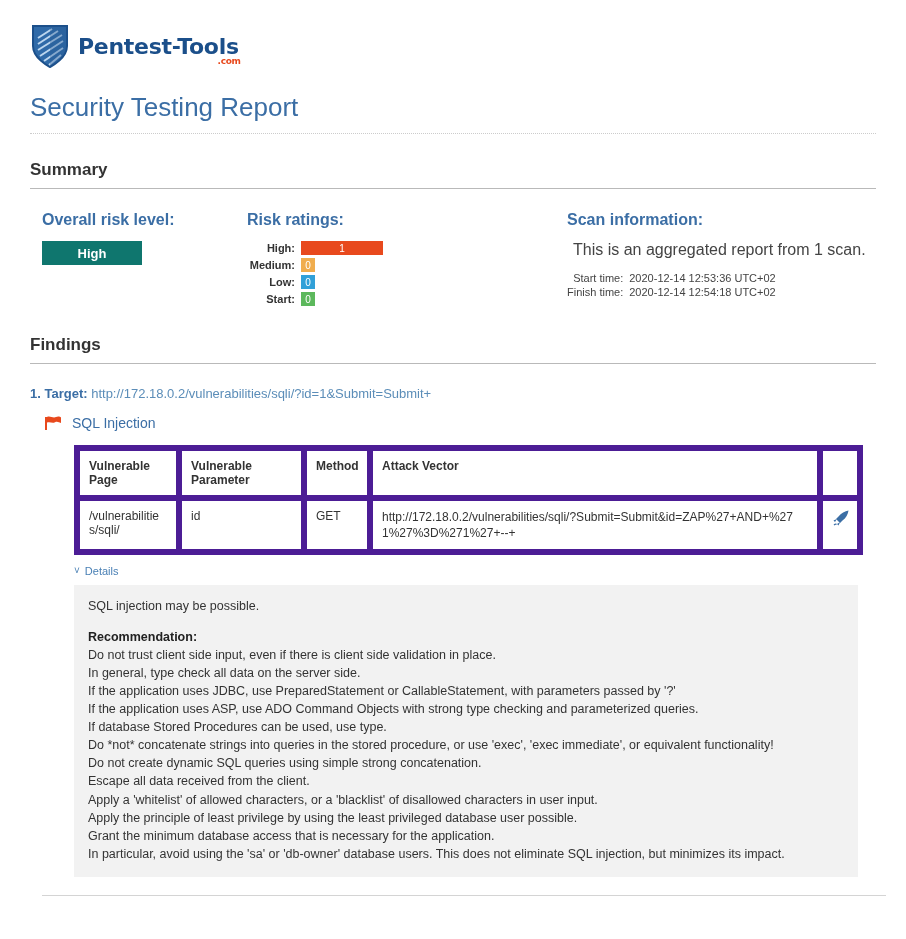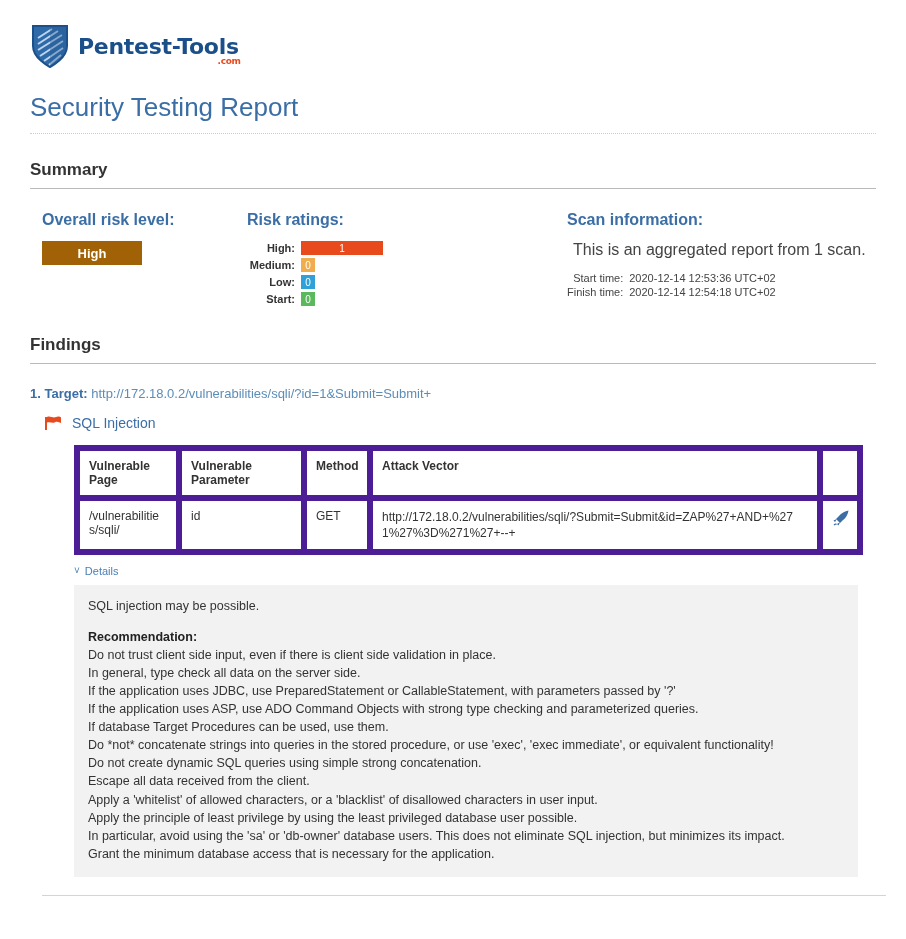--- a/index.html
+++ b/index.html
@@ -83,21 +83,21 @@
 
   .col-head {
     font-size: 16px;
     font-weight: bold;
     color: #3b6ea5;
     margin-bottom: 12px;
   }
   .risk-badge {
     width: 100px;
     height: 24px;
-    background: #a16207;
+    background: #0f766e;
     color: #ffffff;
     font-size: 13px;
     font-weight: bold;
     display: flex;
     align-items: center;
     justify-content: center;
   }
 
   .ratings-table {
     border-collapse: collapse;
@@ -406,25 +406,25 @@
   </div>
 
   <div class="details-box">
     <p>SQL injection may be possible.</p>
 
     <h4 class="spaced">Recommendation:</h4>
     <div class="line">Do not trust client side input, even if there is client side validation in place.</div>
     <div class="line">In general, type check all data on the server side.</div>
     <div class="line">If the application uses JDBC, use PreparedStatement or CallableStatement, with parameters passed by '?'</div>
     <div class="line">If the application uses ASP, use ADO Command Objects with strong type checking and parameterized queries.</div>
-    <div class="line">If database Target Procedures can be used, use them.</div>
+    <div class="line">If database Stored Procedures can be used, use type.</div>
     <div class="line">Do *not* concatenate strings into queries in the stored procedure, or use 'exec', 'exec immediate', or equivalent functionality!</div>
     <div class="line">Do not create dynamic SQL queries using simple strong concatenation.</div>
     <div class="line">Escape all data received from the client.</div>
     <div class="line">Apply a 'whitelist' of allowed characters, or a 'blacklist' of disallowed characters in user input.</div>
     <div class="line">Apply the principle of least privilege by using the least privileged database user possible.</div>
+    <div class="line">Grant the minimum database access that is necessary for the application.</div>
     <div class="line">In particular, avoid using the 'sa' or 'db-owner' database users. This does not eliminate SQL injection, but minimizes its impact.</div>
-    <div class="line">Grant the minimum database access that is necessary for the application.</div>
   </div>
 
   <div class="bottom-rule"></div>
 
 </div>
 
 </body></html>

